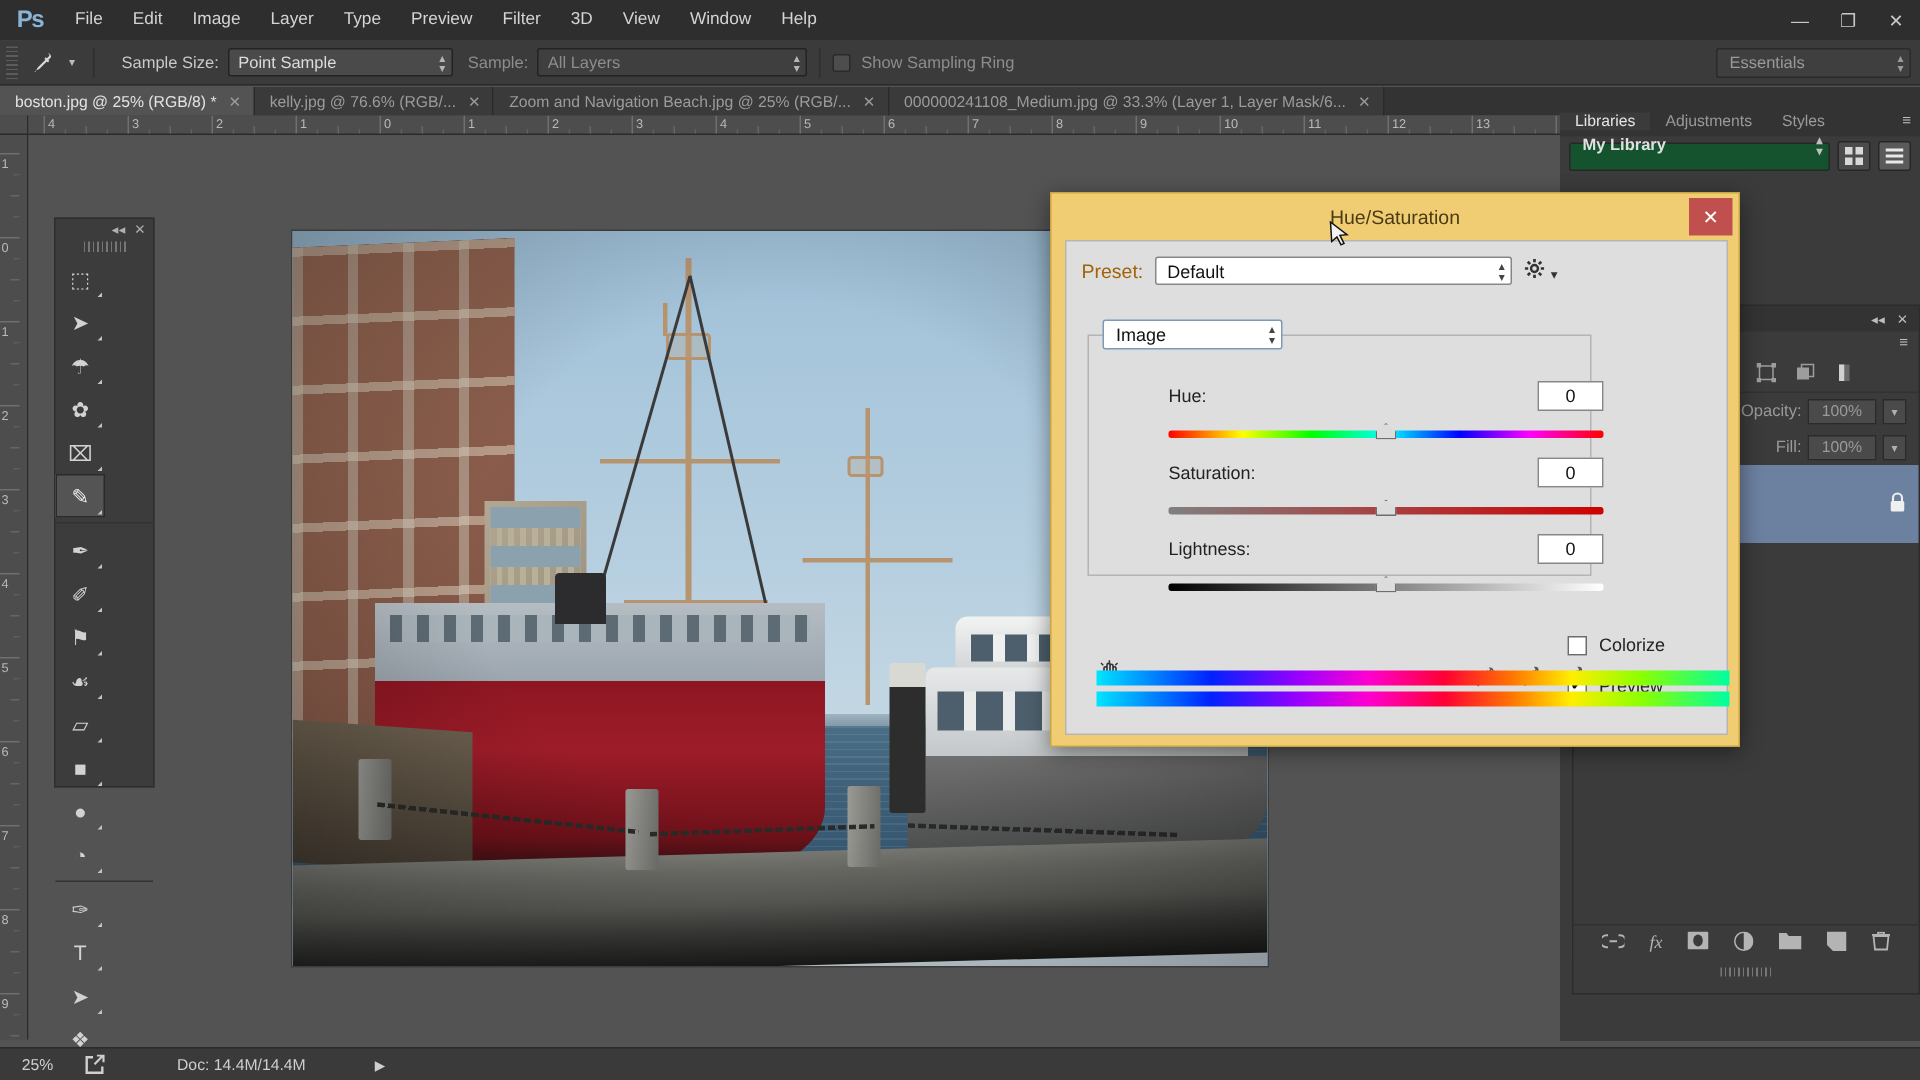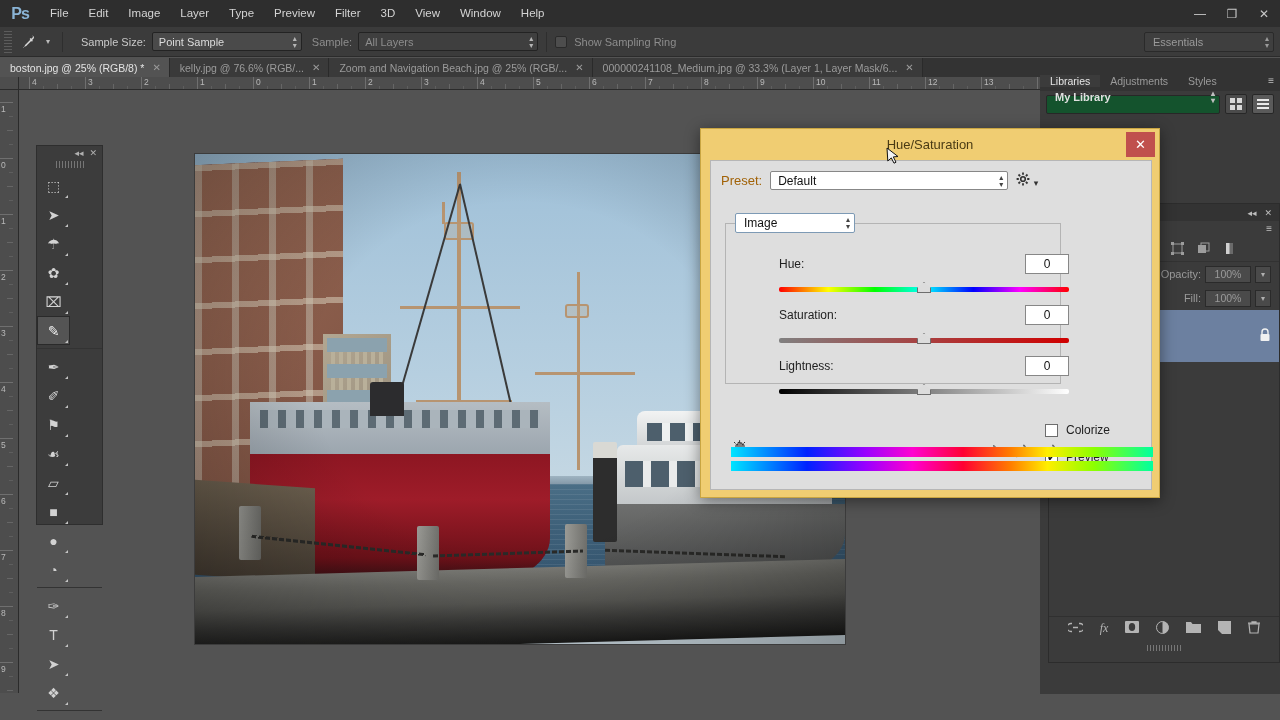--- a/index.html
+++ b/index.html
@@ -860,14 +860,25 @@
       </div>
     </div>
   </div>
 
   <div class="cursor-arrow">
     <svg width="14" height="18" viewBox="0 0 14 18">
         <path d="M1 1l11 8.5-4.7.4 2.7 5.3-2 1-2.7-5.3L1.8 14z" fill="#f2f2f2" stroke="#111" stroke-width="1"></path>
       </svg>
   </div>
 
+  <div class="statusbar">
+    <div class="st-zoom">25%</div>
+    <div class="st-share">
+      <svg width="14" height="13" viewBox="0 0 14 13">
+          <path d="M1 1h5v1.6H2.6v8.8h8.8V8h1.6v5H1z" fill="#cfcfcf"></path>
+          <path d="M7 6.5L12.5.9M8.6.7h4.4v4.4" fill="none" stroke="#cfcfcf" stroke-width="1.4"></path>
+        </svg>
+    </div>
+    <div class="st-doc">Doc: 14.4M/14.4M</div>
+    <div class="st-arrow">▶</div>
+  </div>
 
 </div>
 
 </body></html>

